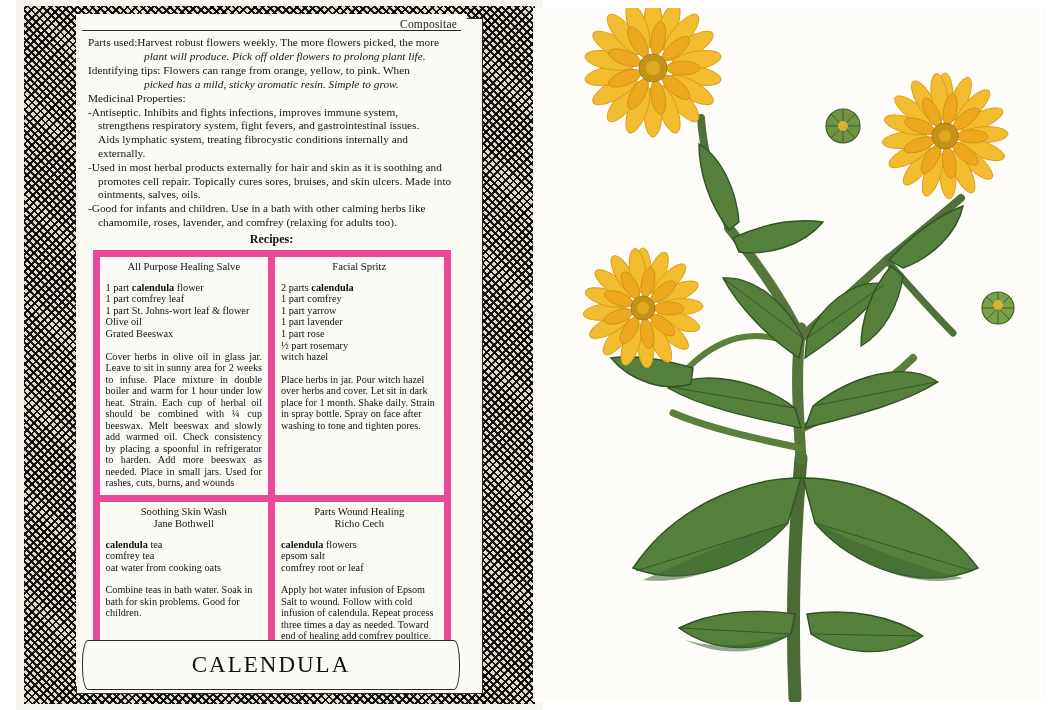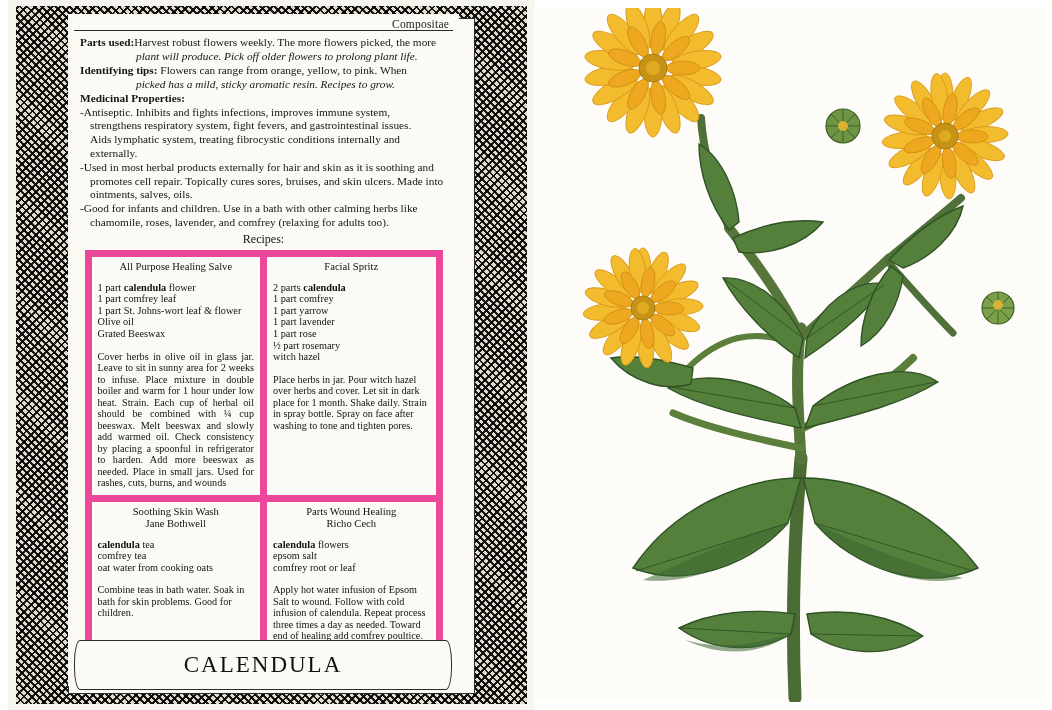--- a/index.html
+++ b/index.html
@@ -12,21 +12,21 @@
   }
   #page {
     position: relative;
     width: 1052px; height: 710px;
     background: #ffffff;
   }
 
   
   #left-page {
     position: absolute;
-    left: 8px; top: 0;
+    left: 16px; top: 0;
     width: 527px; height: 710px;
     background: #f7f5ef;
     overflow: hidden;
   }
   
   #border-frame {
     position: absolute;
     left: 8px; top: 6px;
     width: 511px; height: 698px;
     background:
@@ -72,24 +72,24 @@
   .body-text {
     font-size: 11.3px;
     line-height: 13.4px;
     color: #141414;
     text-align: left;
     padding: 0 6px 0 6px;
   }
   .body-text p { margin: 0 0 0.5px 0; }
   .indent { padding-left: 56px; text-indent: 0; font-style: italic; }
   .indent2 { padding-left: 10px; }
-  .lbl { font-weight: bold; }
+  .lbl { font-weight: normal; }
   .recipes-head {
     text-align: center;
-    font-weight: normal;
+    font-weight: bold;
     font-size: 12px;
     margin-top: 2px;
     color: #111;
   }
 
   table.recipes {
     width: 358px;
     margin: 3px auto 0 auto;
     border-collapse: collapse;
     table-layout: fixed;
@@ -146,21 +146,21 @@
     <div id="doc-content">
 
       <div class="compositae">Compositae</div>
       <div class="rule"></div>
 
       <div class="body-text">
         <p><span class="lbl">Parts used:</span><span>Harvest robust flowers weekly. The more flowers picked, the more</span></p>
         <p class="indent">plant will produce. Pick off older flowers to prolong plant life.</p>
 
         <p><span class="lbl">Identifying tips:</span> <span>Flowers can range from orange, yellow, to pink. When</span></p>
-        <p class="indent">picked has a mild, sticky aromatic resin. Recipes to grow.</p>
+        <p class="indent">picked has a mild, sticky aromatic resin. Simple to grow.</p>
 
         <p class="lbl">Medicinal Properties:</p>
         <p>-Antiseptic. Inhibits and fights infections, improves immune system,</p>
         <p class="indent2">strengthens respiratory system, fight fevers, and gastrointestinal issues.</p>
         <p class="indent2">Aids lymphatic system, treating fibrocystic conditions internally and externally.</p>
         <p>-Used in most herbal products externally for hair and skin as it is soothing and</p>
         <p class="indent2">promotes cell repair. Topically cures sores, bruises, and skin ulcers. Made into</p>
         <p class="indent2">ointments, salves, oils.</p>
         <p>-Good for infants and children. Use in a bath with other calming herbs like</p>
         <p class="indent2">chamomile, roses, lavender, and comfrey (relaxing for adults too).</p>

